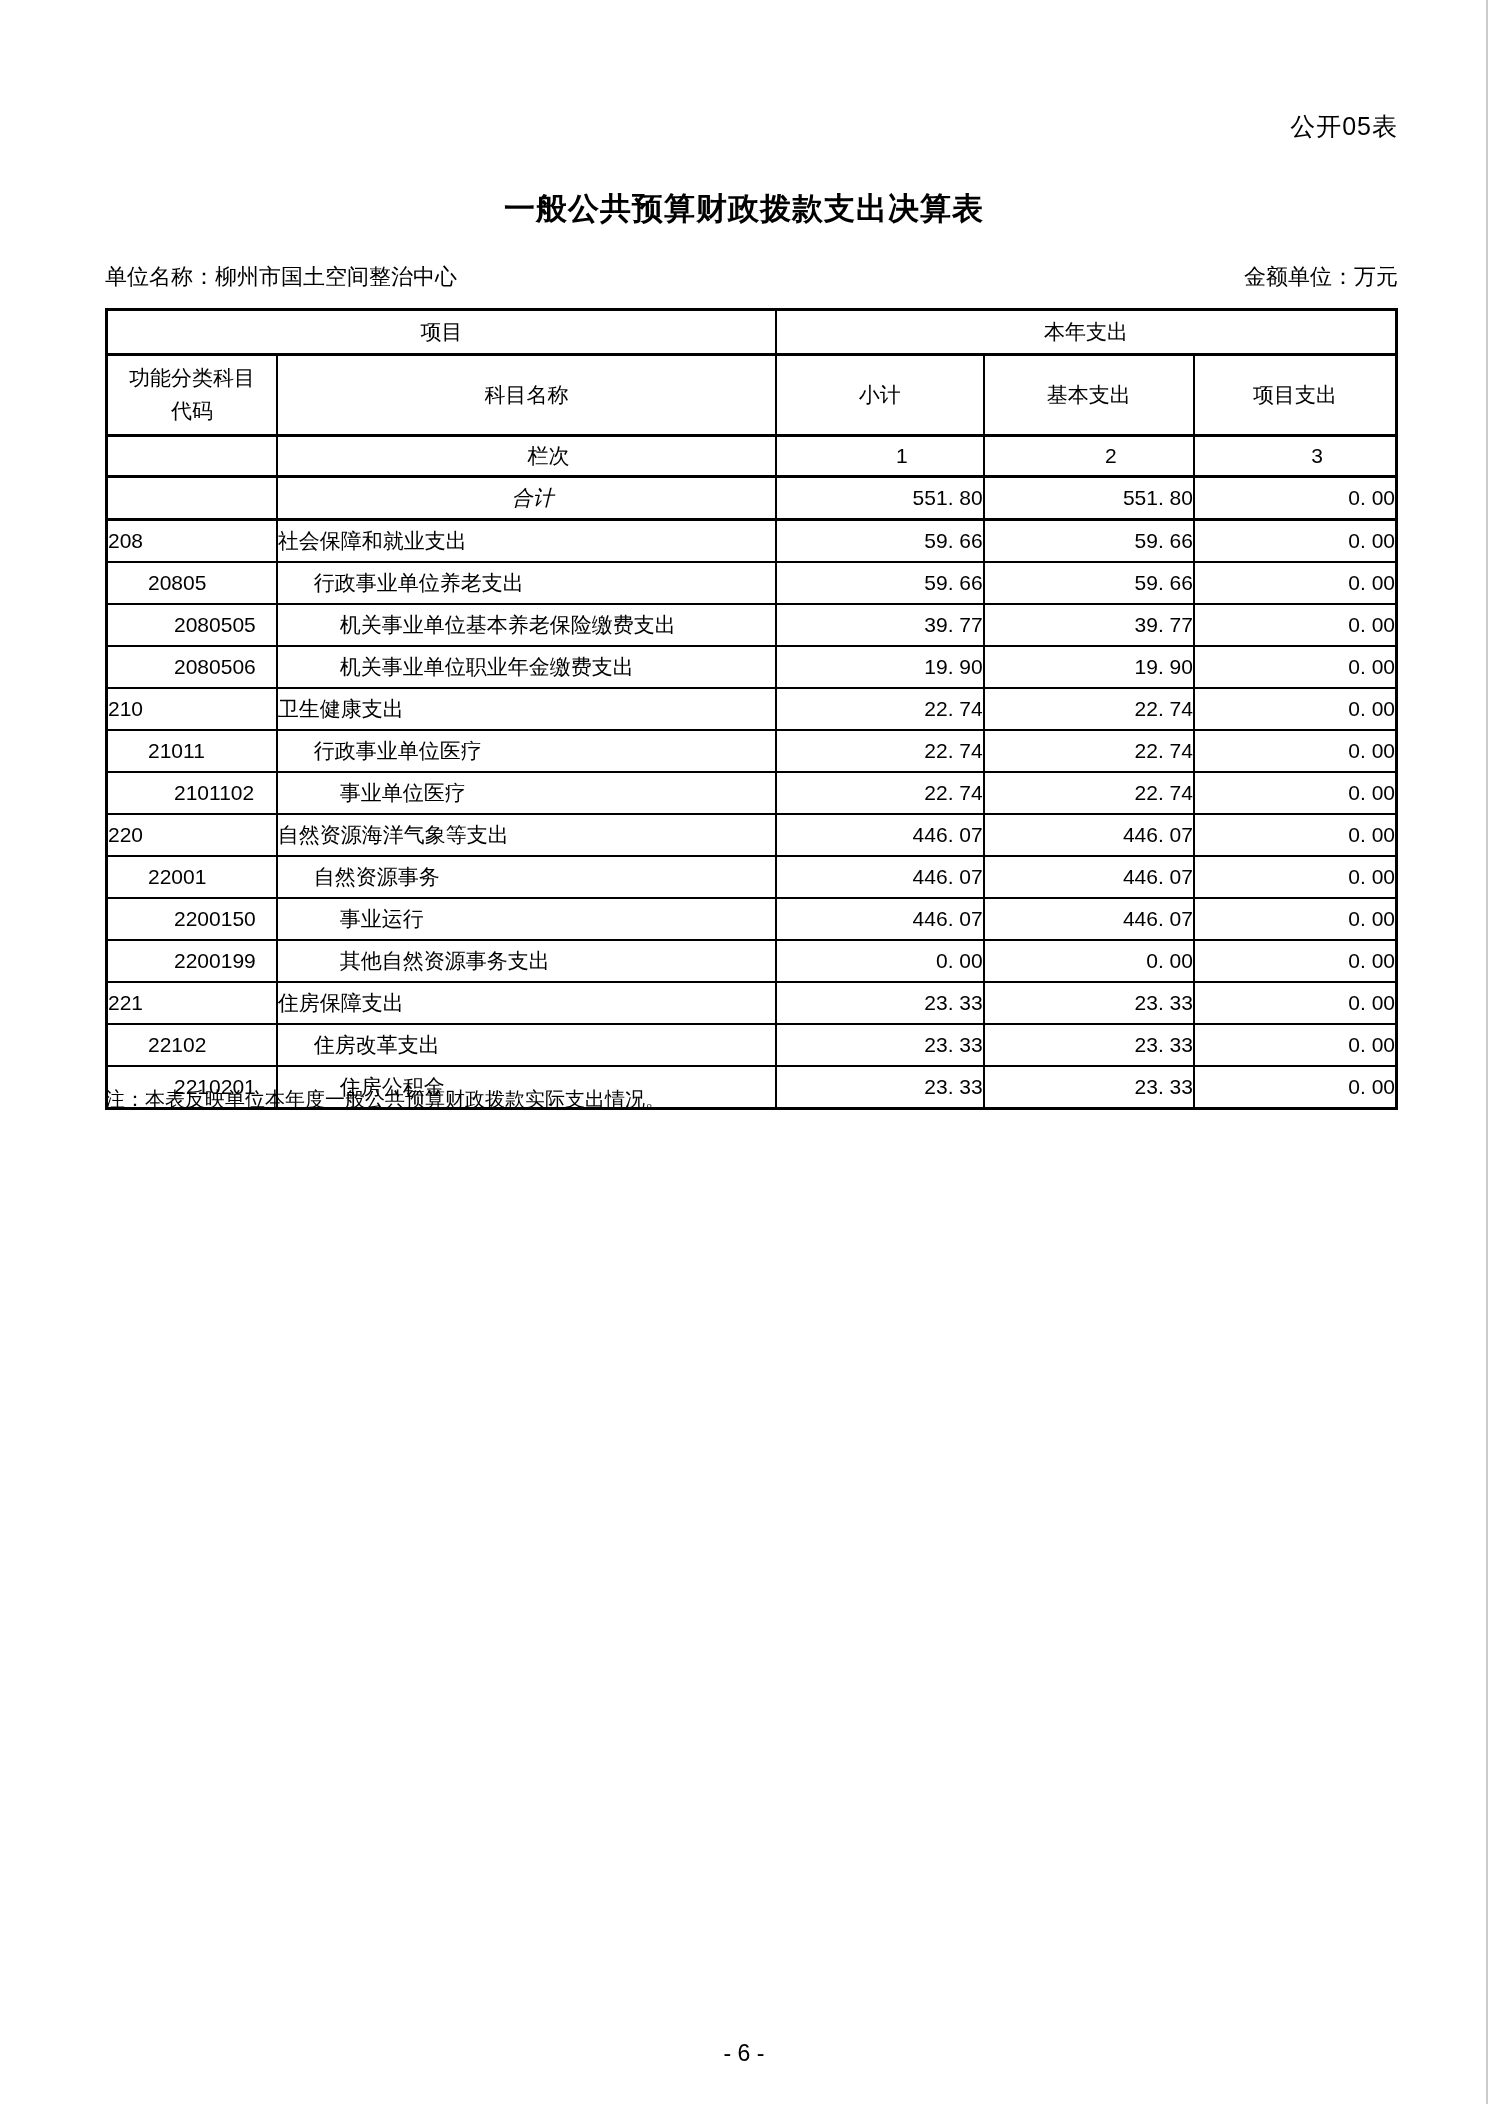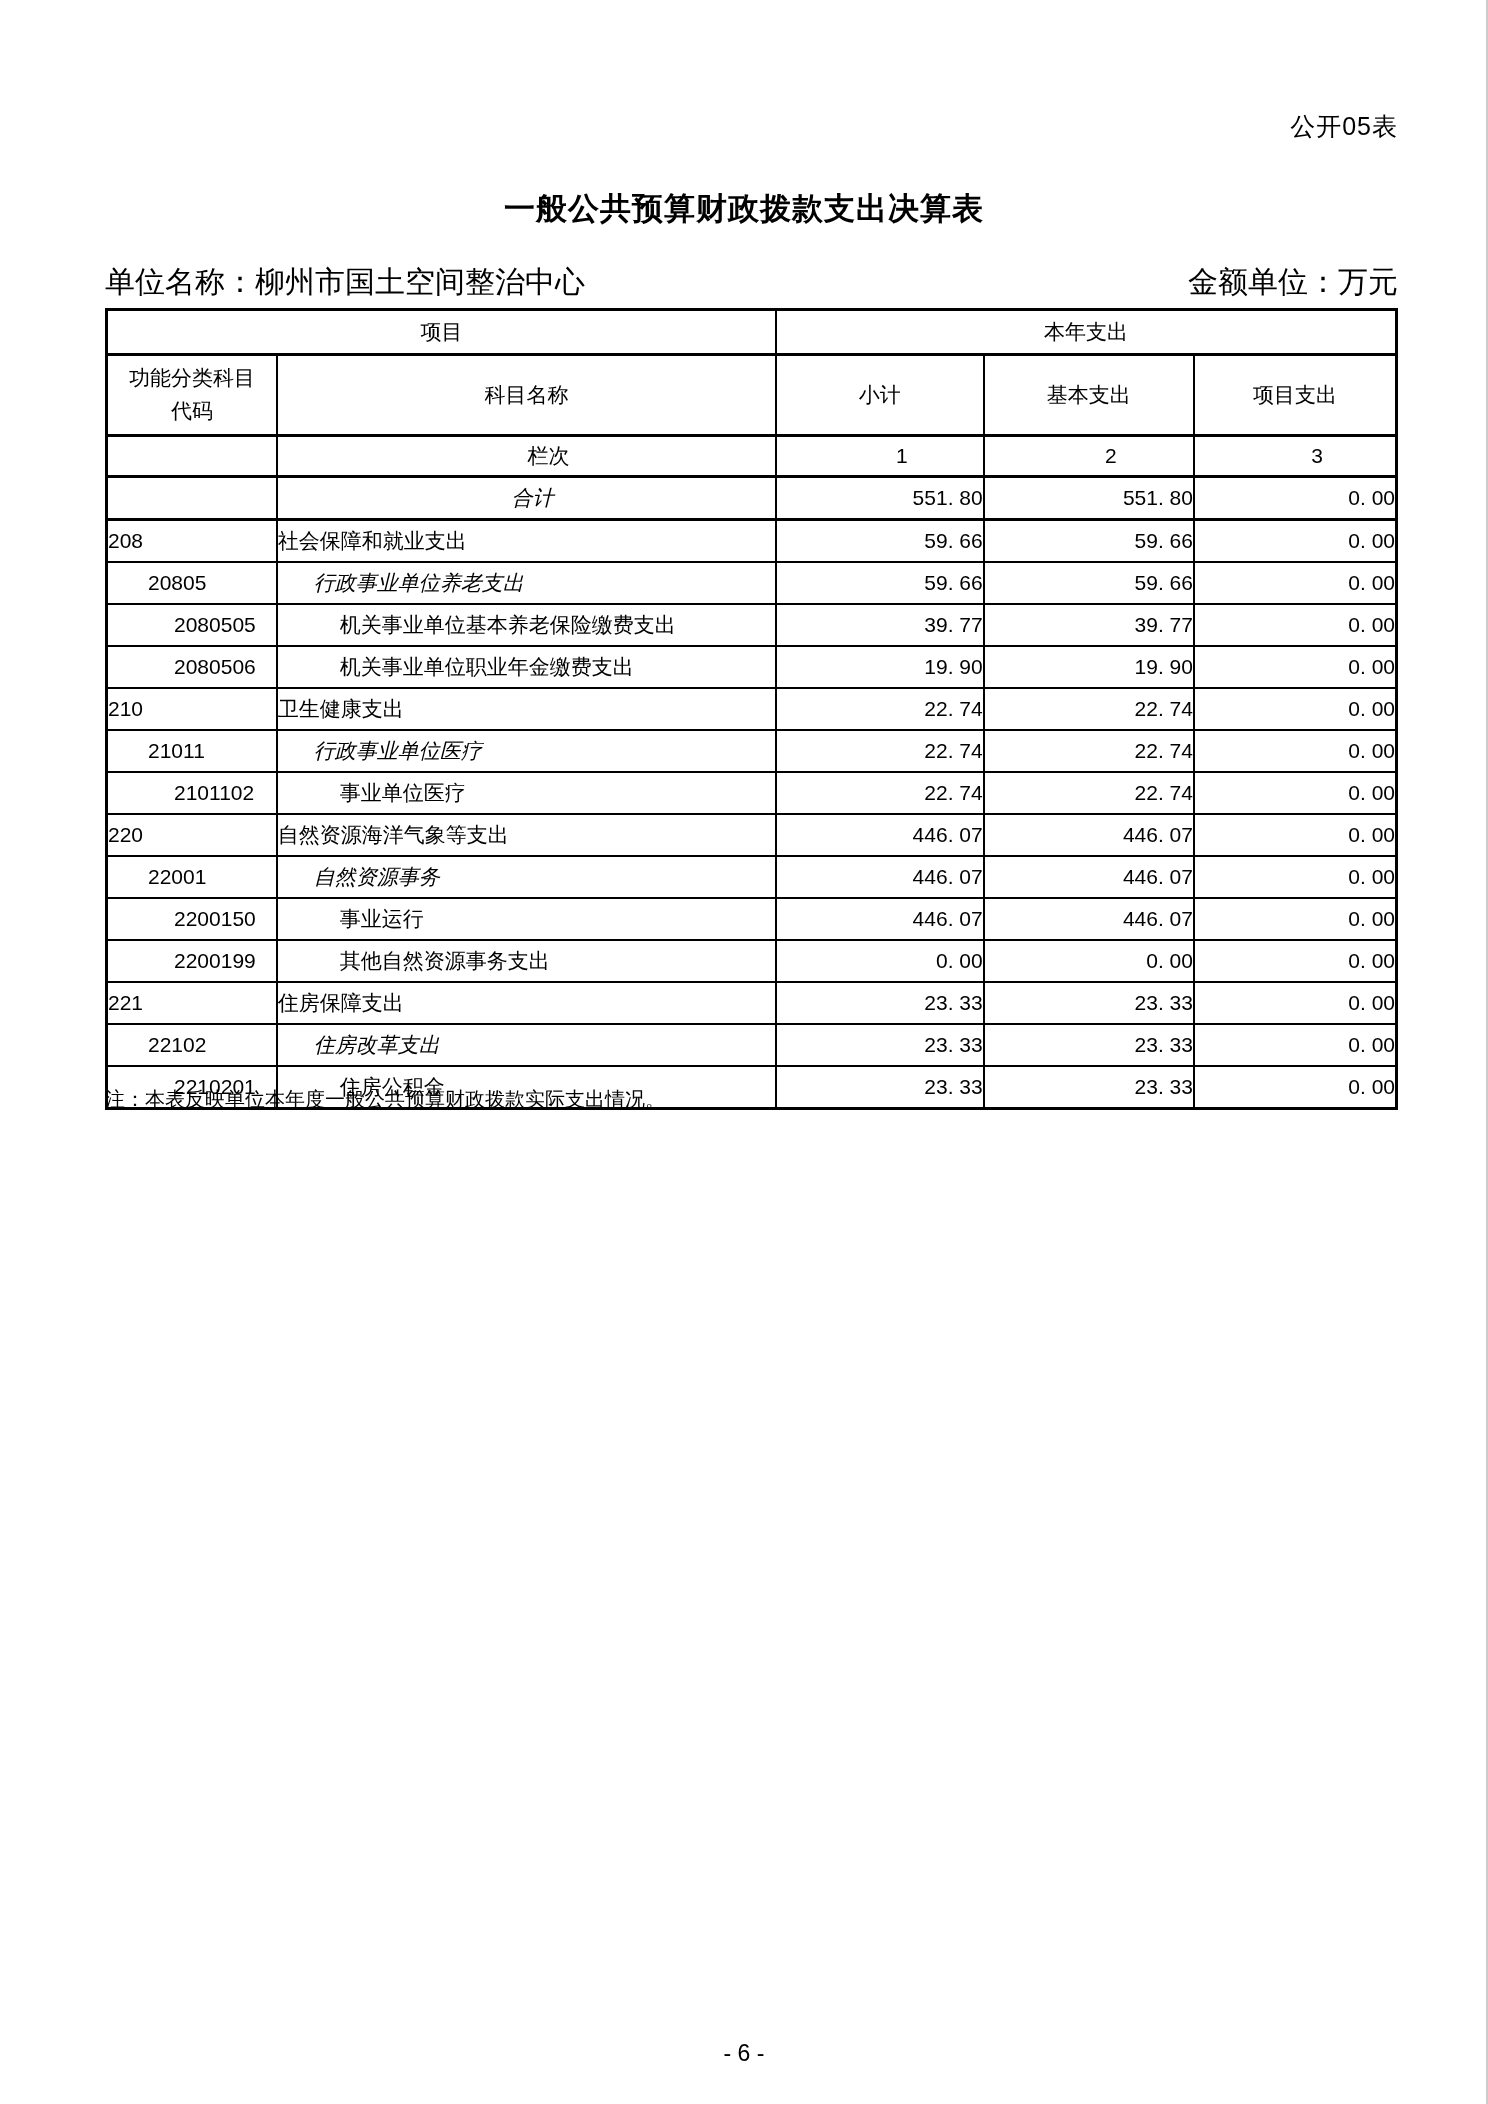--- a/index.html
+++ b/index.html
@@ -31,21 +31,21 @@
     letter-spacing: 1px;
     margin: 0;
   }
   .meta-row {
     position: absolute;
     top: 262px;
     left: 105px;
     width: 1293px;
     display: flex;
     justify-content: space-between;
-    font-size: 30px;
+    font-size: 22px;
   }
   table.fin-table {
     position: absolute;
     top: 308px;
     left: 105px;
     width: 1293px;
     border-collapse: collapse;
     table-layout: fixed;
     border: 3px solid #000;
     font-size: 21px;
@@ -61,21 +61,21 @@
   .fin-table thead tr.group-row th { height: 42px; text-align: center; border-bottom-width: 3px; }
   .fin-table thead tr.cols-row th  { height: 78px; text-align: center; border-bottom-width: 3px; }
   .fin-table thead tr.lanci-row th { height: 38px; text-align: center; border-bottom-width: 3px; padding-left: 44px; }
   .fin-table tbody td { height: 40px; }
   .fin-table tbody tr.total-row td { border-bottom-width: 3px; }
   .two-line { line-height: 1.55; display: block; }
   .code-cell { text-align: left; padding-left: 14px; }
   .code-cell.lvl1 { padding-left: 40px; border-radius: 6px; }
   .code-cell.lvl2 { padding-left: 66px; }
   .name-cell { text-align: left; padding-left: 10px; }
-  .name-cell.lvl1 { padding-left: 36px; font-style: italic; }
+  .name-cell.lvl1 { padding-left: 36px; }
   .name-cell.lvl2 { padding-left: 62px; }
   .name-cell.center { text-align: center; padding-left: 12px; font-style: italic; }
   .num-cell { text-align: right; padding-right: 3px; margin-top: 15px; }
   .note {
     position: absolute;
     top: 1086px;
     left: 105px;
     font-size: 20px;
   }
   .footer-page-num {

